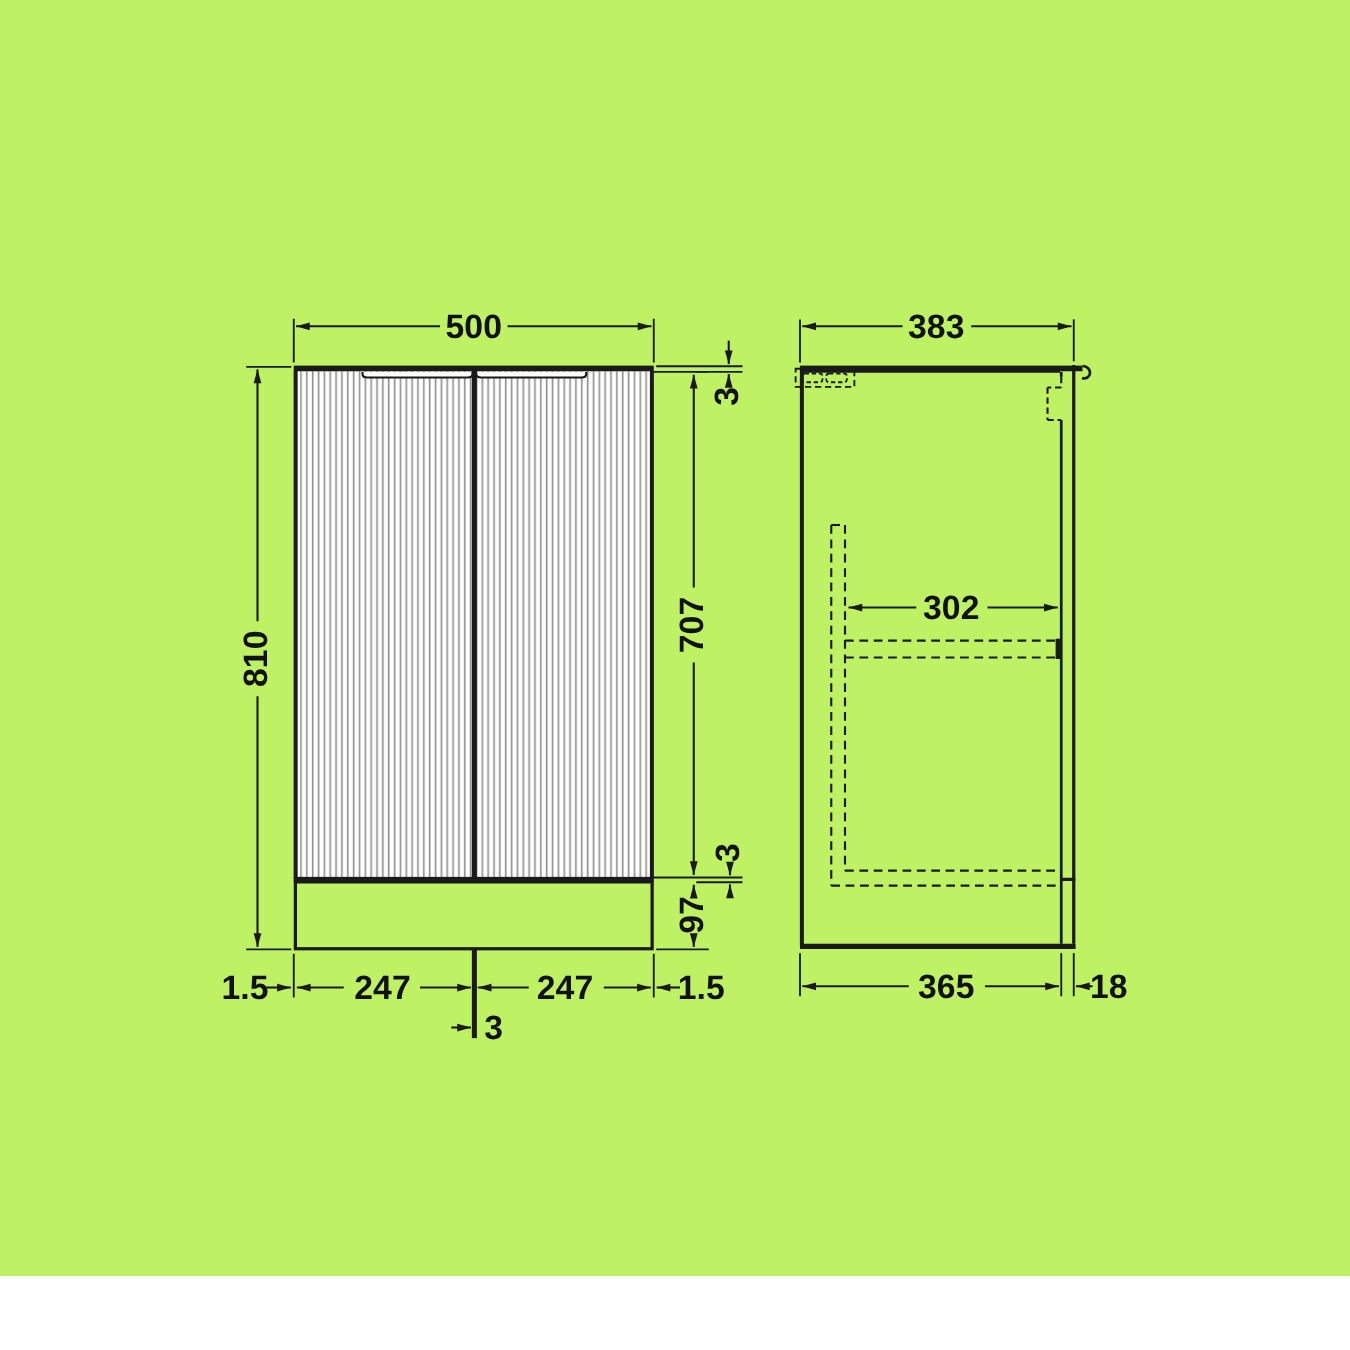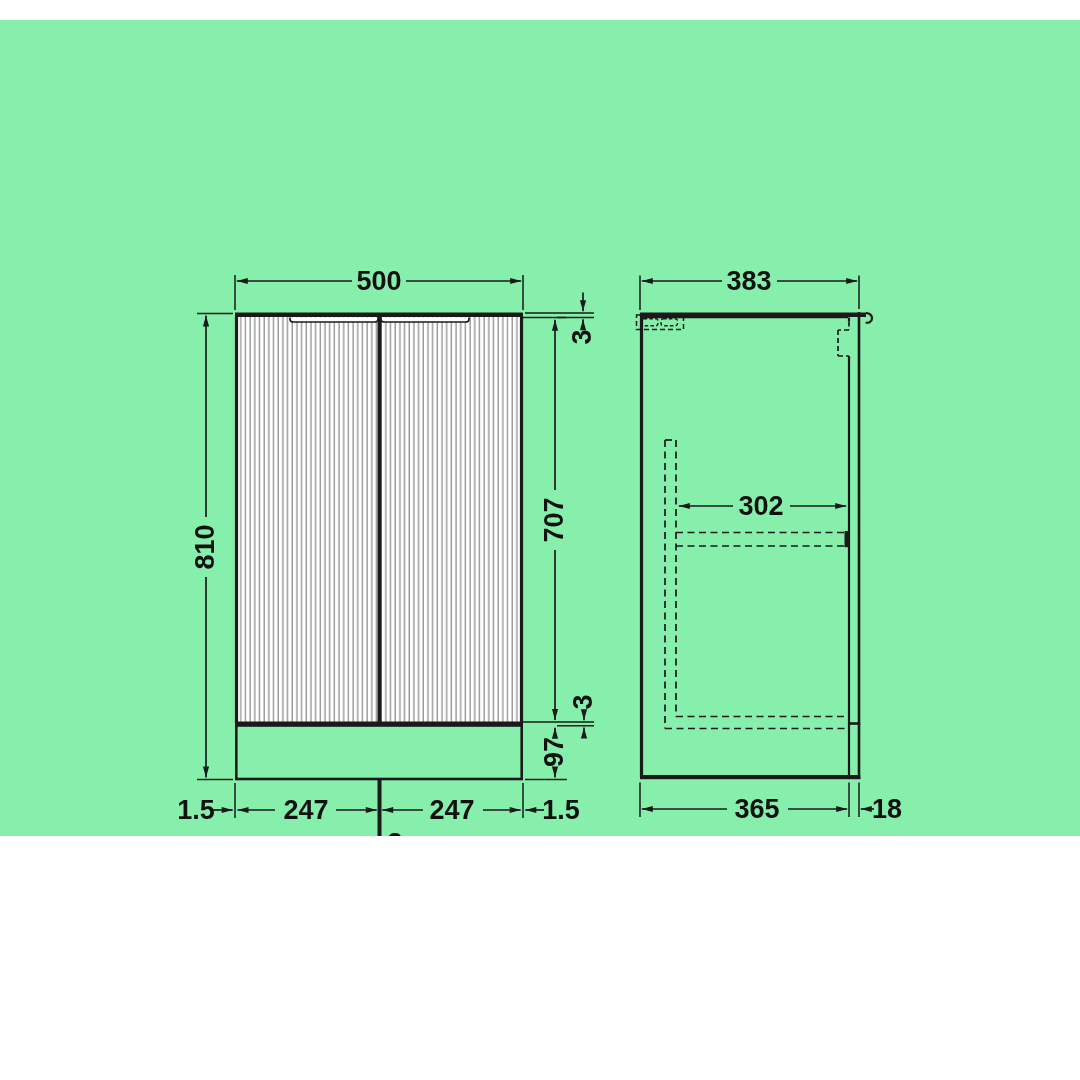--- a/index.html
+++ b/index.html
@@ -1,16 +1,16 @@
 <!DOCTYPE html>
 <html><head>
 <meta charset="utf-8">
 <style>
   html,body{margin:0;padding:0;background:#ffffff;}
-  .canvas{position:relative;width:1080px;height:816px;background:#86efac;overflow:hidden;margin-top:20px;}
+  .canvas{position:relative;width:1080px;height:1021px;background:#bef264;overflow:hidden;}
   svg{display:block;}
   .ln{stroke:#1a1a1a;fill:none;}
   .w1{stroke-width:1.5;}
   .w15{stroke-width:1.7;}
   .w2{stroke-width:2.2;}
   .w25{stroke-width:2.6;}
   .w3{stroke-width:3.2;}
   .w4{stroke-width:4;}
   .dash{stroke-dasharray:7 4.5;}
   .dashS{stroke-dasharray:5 3;}

